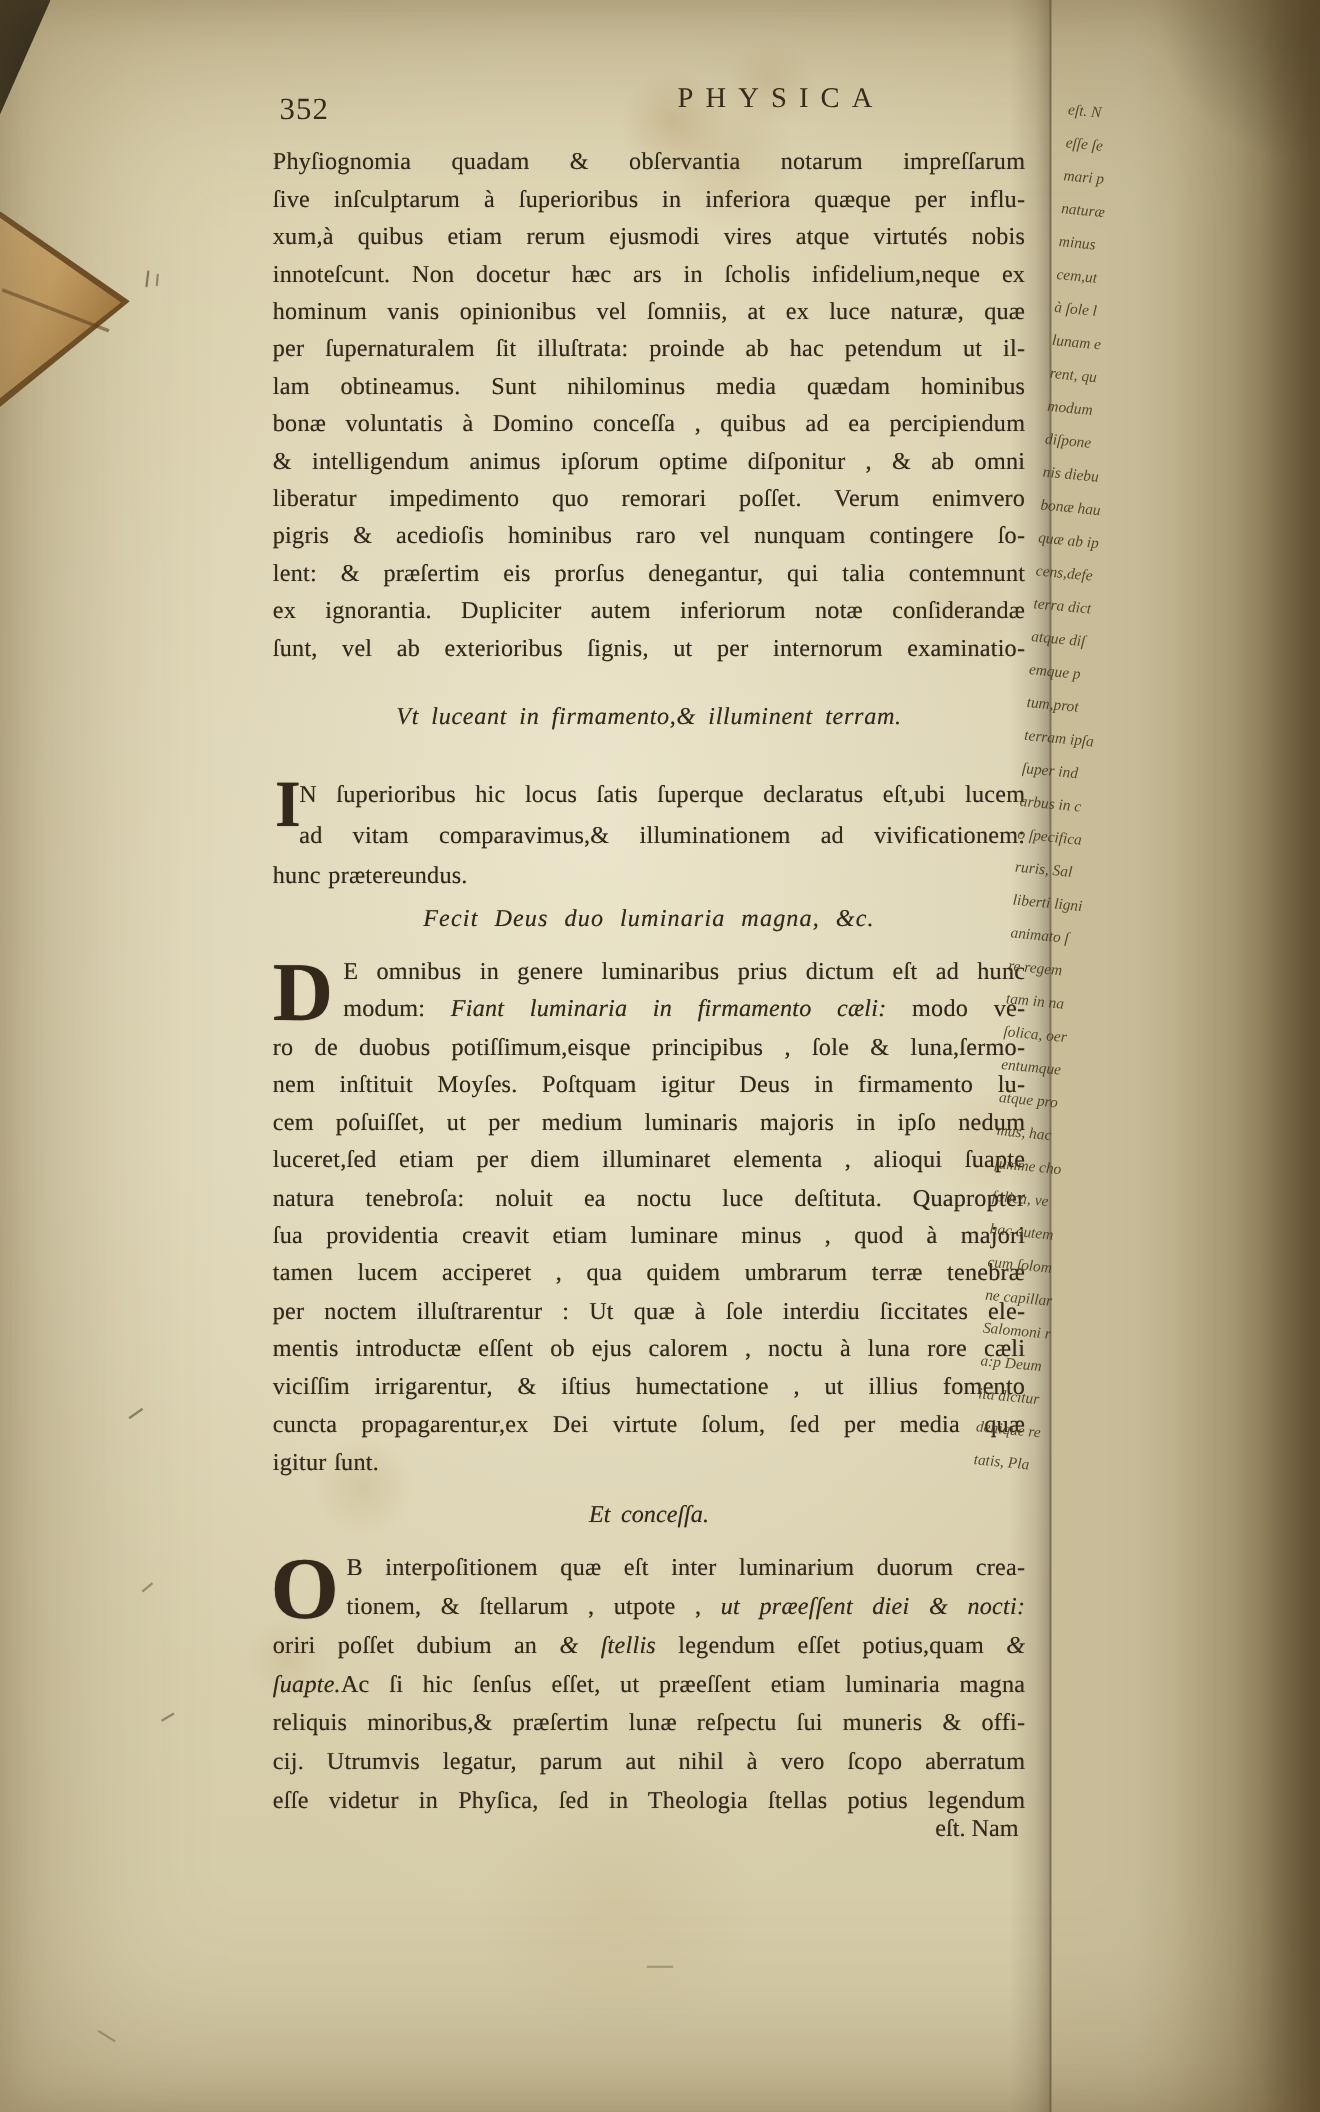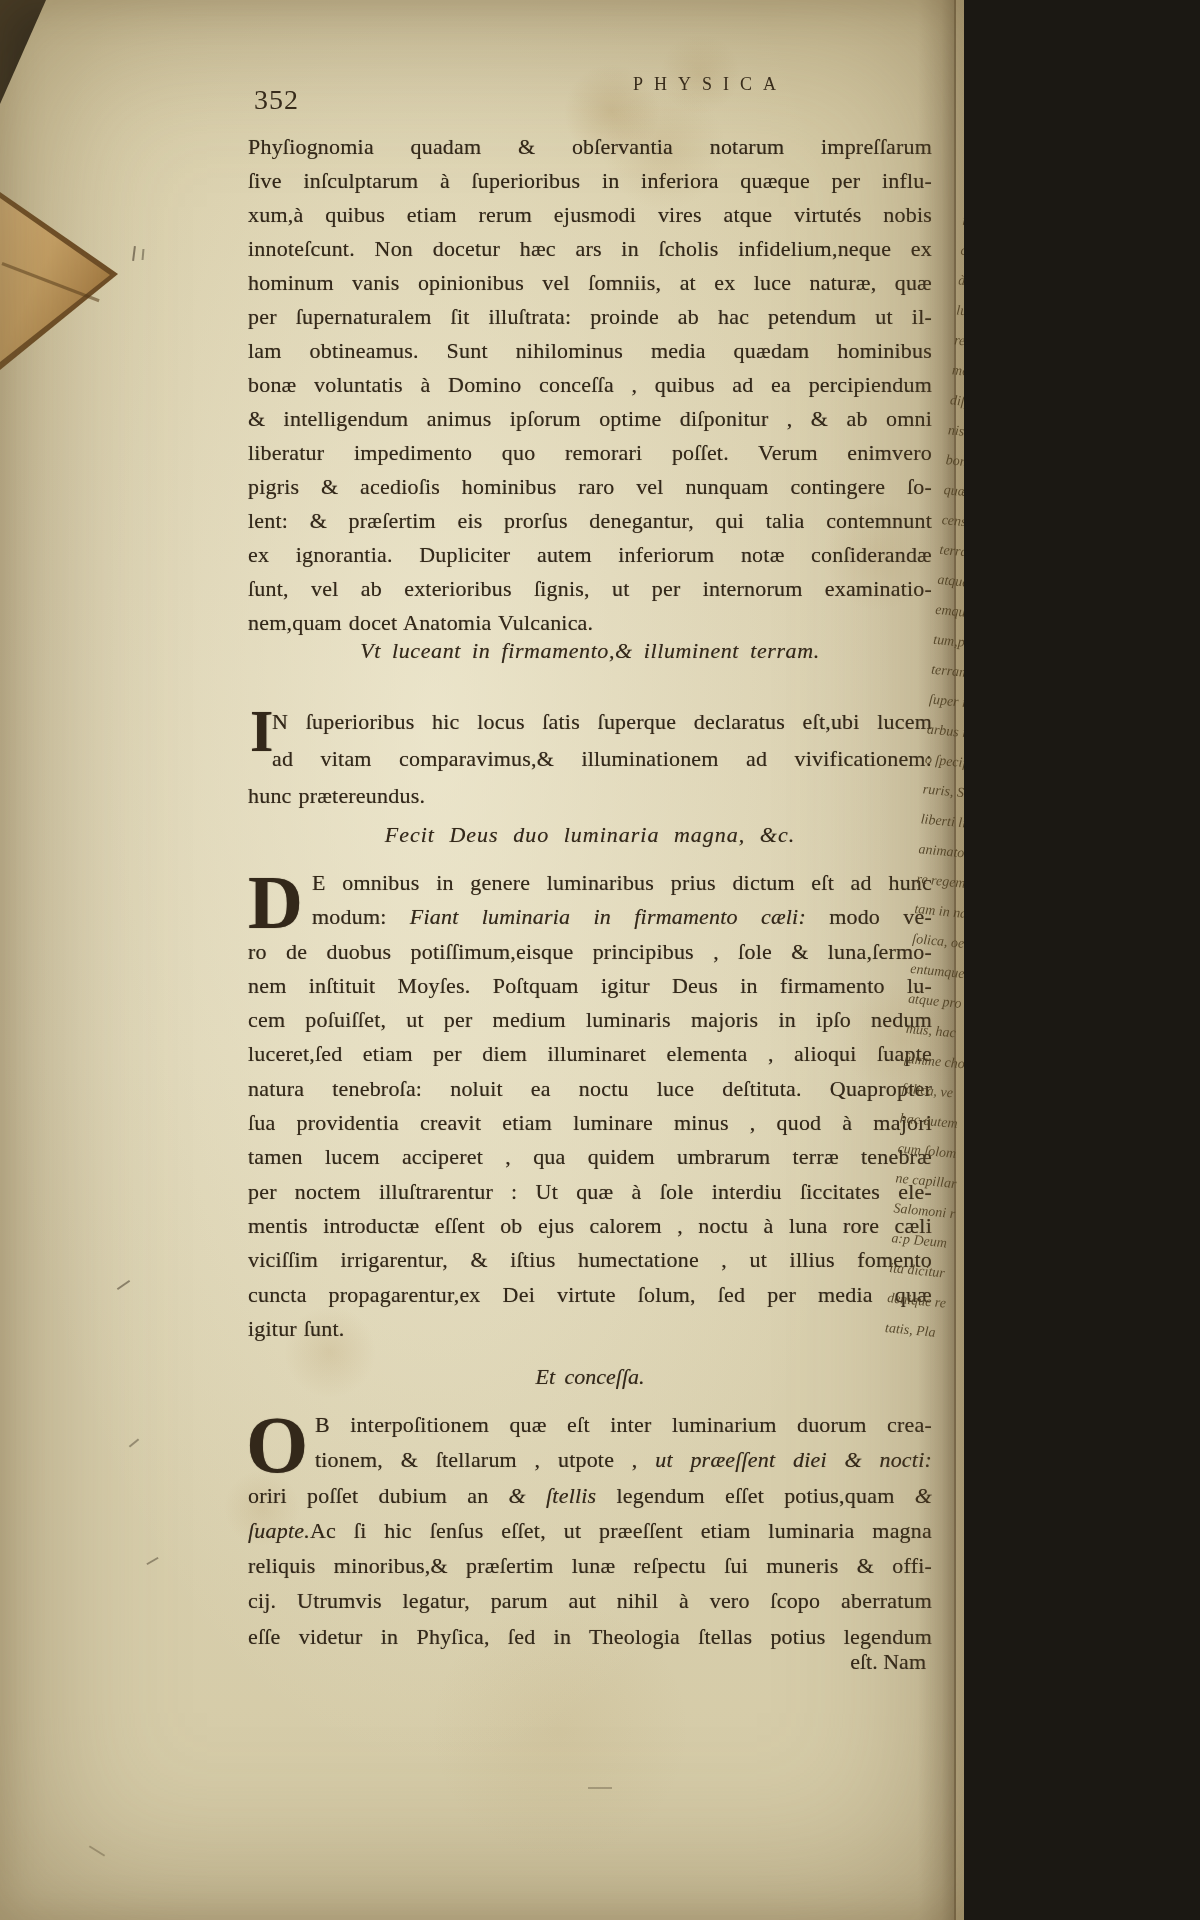--- a/index.html
+++ b/index.html
@@ -1,21 +1,21 @@
 <!DOCTYPE html>
 <html style="--ink: #33281a; --paper: #d8cead; --paper_light: #e6dec2; --paper_dark: #c2b48d; --wood_light: #cfa86b; --wood_dark: #6e4d26; --edge_shadow: #7c6b4c;"><head>
 <meta charset="utf-8">
 <style>
   html,body{margin:0;padding:0;background:#1b1813;}
   :root{
     --ink:#33281a; --paper:#d8cead; --paper_light:#e6dec2; --paper_dark:#c2b48d;
     --wood_light:#cfa86b; --wood_dark:#6e4d26; --edge_shadow:#7c6b4c;
   }
   .scan{
-    position:relative; width:964px; height:1920px; overflow:hidden;
+    position:relative; width:1200px; height:1920px; overflow:hidden;
     font-family:"Liberation Serif","DejaVu Serif",serif; color:var(--ink);
     background:
       radial-gradient(circle at 612px 112px, rgba(146,106,42,.20), rgba(146,106,42,0) 48px),
       radial-gradient(circle at 664px 148px, rgba(146,106,42,.13), rgba(146,106,42,0) 62px),
       radial-gradient(circle at 700px 74px,  rgba(146,106,42,.12), rgba(146,106,42,0) 40px),
       radial-gradient(circle at 330px 1352px, rgba(150,112,50,.14), rgba(150,112,50,0) 46px),
       radial-gradient(circle at 262px 1508px, rgba(150,112,50,.12), rgba(150,112,50,0) 38px),
       radial-gradient(circle at 878px 556px, rgba(150,112,50,.10), rgba(150,112,50,0) 55px),
       radial-gradient(circle at 902px 1038px, rgba(150,112,50,.10), rgba(150,112,50,0) 60px),
       radial-gradient(circle at 560px 1730px, rgba(150,112,50,.08), rgba(150,112,50,0) 130px),
@@ -30,21 +30,21 @@
   
   .board{position:absolute;left:0;top:192px;width:118px;height:178px;}
   .board-edge{background:var(--wood_dark);clip-path:polygon(0 0,100% 46%,0 100%);}
   .board-face{left:0;top:198px;width:110px;height:164px;
     background:linear-gradient(115deg,#dcb87e 5%,var(--wood_light) 40%,#a87f46 75%,#8a6434 100%);
     clip-path:polygon(0 0,100% 47%,0 100%);}
   .board-line{position:absolute;left:2px;top:262px;width:104px;height:3px;background:rgba(85,58,26,.55);
     transform:rotate(21deg);transform-origin:left center;}
   
   .pn{position:absolute;left:254px;top:84px;font-size:28px;letter-spacing:1px;}
-  .rt{position:absolute;left:520px;top:74px;width:380px;text-align:center;font-size:18px;
+  .rt{position:absolute;left:520px;top:74px;width:380px;text-align:center;font-size:26px;
     letter-spacing:11px;}
   .para{position:absolute;left:248px;width:684px;font-size:22px;line-height:34px;
     letter-spacing:.2px;word-spacing:1.2px;text-shadow:0 0 .7px rgba(51,40,26,.55);}
   .para .tl{text-align:justify;text-align-last:justify;white-space:normal;}
   .para .tl.ll{text-align-last:left;}
   .it{font-style:italic;}
   .p1{top:130px;}
   .p2{top:703px;line-height:37px;}
   .p3{top:866px;line-height:34.3px;}
   .p4{top:1407px;line-height:35.3px;}
@@ -108,21 +108,20 @@
       <div class="tl"><span>hominum vanis opinionibus vel ſomniis, at ex luce naturæ, quæ</span></div>
       <div class="tl"><span>per ſupernaturalem ſit illuſtrata: proinde ab hac petendum ut il-</span></div>
       <div class="tl"><span>lam obtineamus.  Sunt nihilominus media quædam hominibus</span></div>
       <div class="tl"><span>bonæ voluntatis à Domino conceſſa , quibus ad ea percipiendum</span></div>
       <div class="tl"><span>&amp; intelligendum animus ipſorum optime diſponitur , &amp; ab omni</span></div>
       <div class="tl"><span>liberatur impedimento quo remorari poſſet.  Verum enimvero</span></div>
       <div class="tl"><span>pigris &amp; acedioſis hominibus raro vel nunquam contingere ſo-</span></div>
       <div class="tl"><span>lent:  &amp; præſertim eis prorſus denegantur, qui talia contemnunt</span></div>
       <div class="tl"><span>ex ignorantia.  Dupliciter autem inferiorum notæ conſiderandæ</span></div>
       <div class="tl"><span>ſunt, vel ab exterioribus ſignis, ut per internorum examinatio-</span></div>
-      <div class="tl ll"><span>nem,quam docet Anatomia Vulcanica.</span></div>
     </div>
 
   <div class="hd h1">Vt luceant in firmamento,&amp; illuminent terram.</div>
 
   <div class="para p2">
     <span class="dc">I</span>
     <div>
         <div class="tl ind"><span>N ſuperioribus hic locus ſatis ſuperque declaratus eſt,ubi lucem</span></div>
         <div class="tl ind"><span>ad vitam comparavimus,&amp; illuminationem ad vivificationem:</span></div>
         <div class="tl ll"><span>hunc prætereundus.</span></div>

